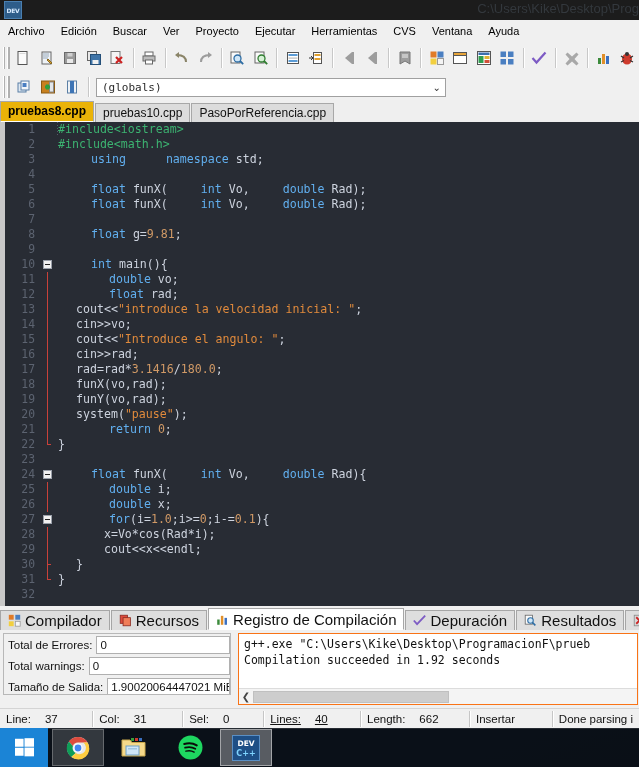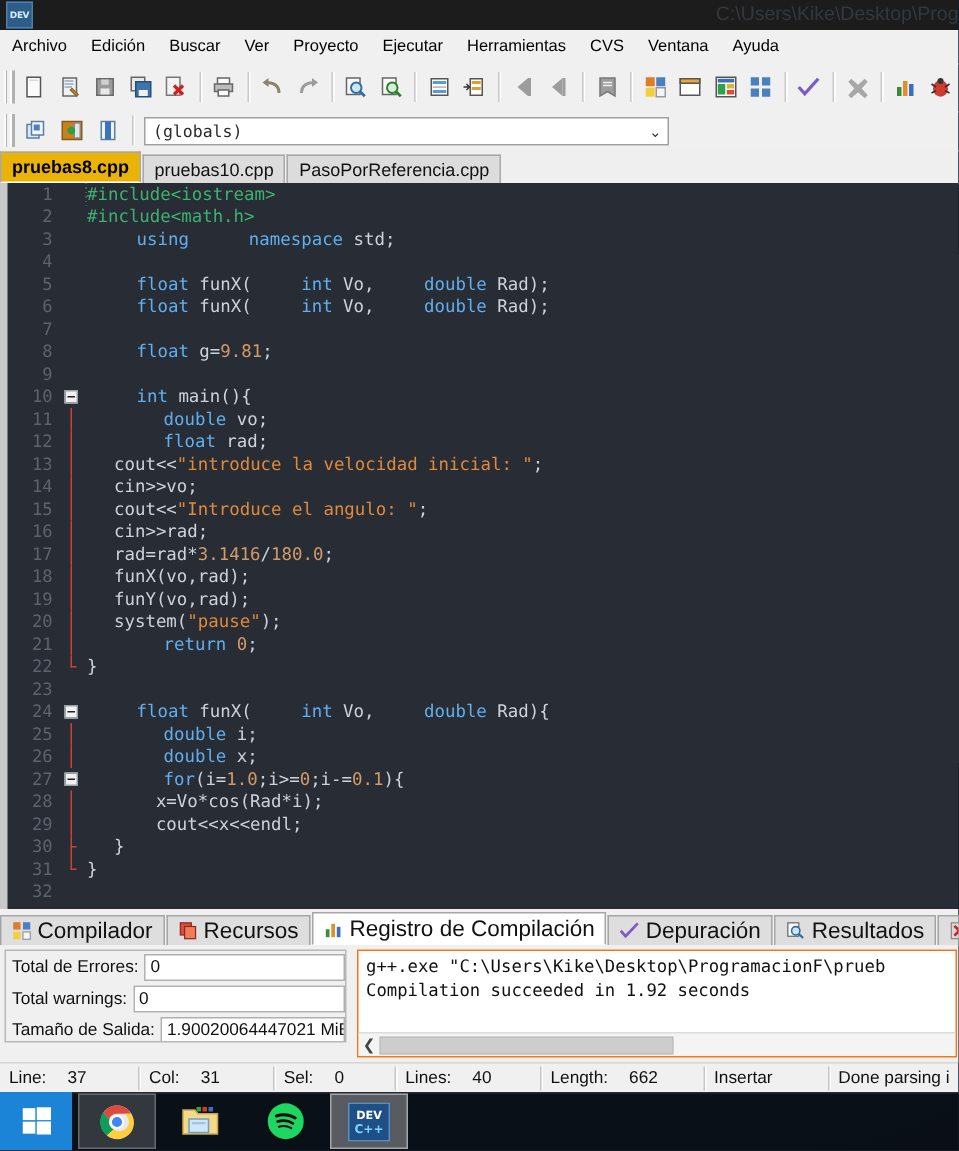--- a/index.html
+++ b/index.html
@@ -565,21 +565,21 @@
     <div class="scell" style="width:88px;">
       <span class="skey">Col:</span>
       <span>31</span>
     </div>
     <div class="sdiv"></div>
     <div class="scell" style="width:78px;">
       <span class="skey">Sel:</span>
       <span>0</span>
     </div>
     <div class="sdiv"></div>
-    <div class="scell" style="width:96px;">
+    <div class="scell" style="width:96px;text-decoration:underline;">
       <span class="skey">Lines:</span>
       <span>40</span>
     </div>
     <div class="sdiv"></div>
     <div class="scell" style="width:110px;">
       <span class="skey">Length:</span>
       <span>662</span>
     </div>
     <div class="sdiv"></div>
     <div class="scell" style="width:80px;">Insertar</div>

